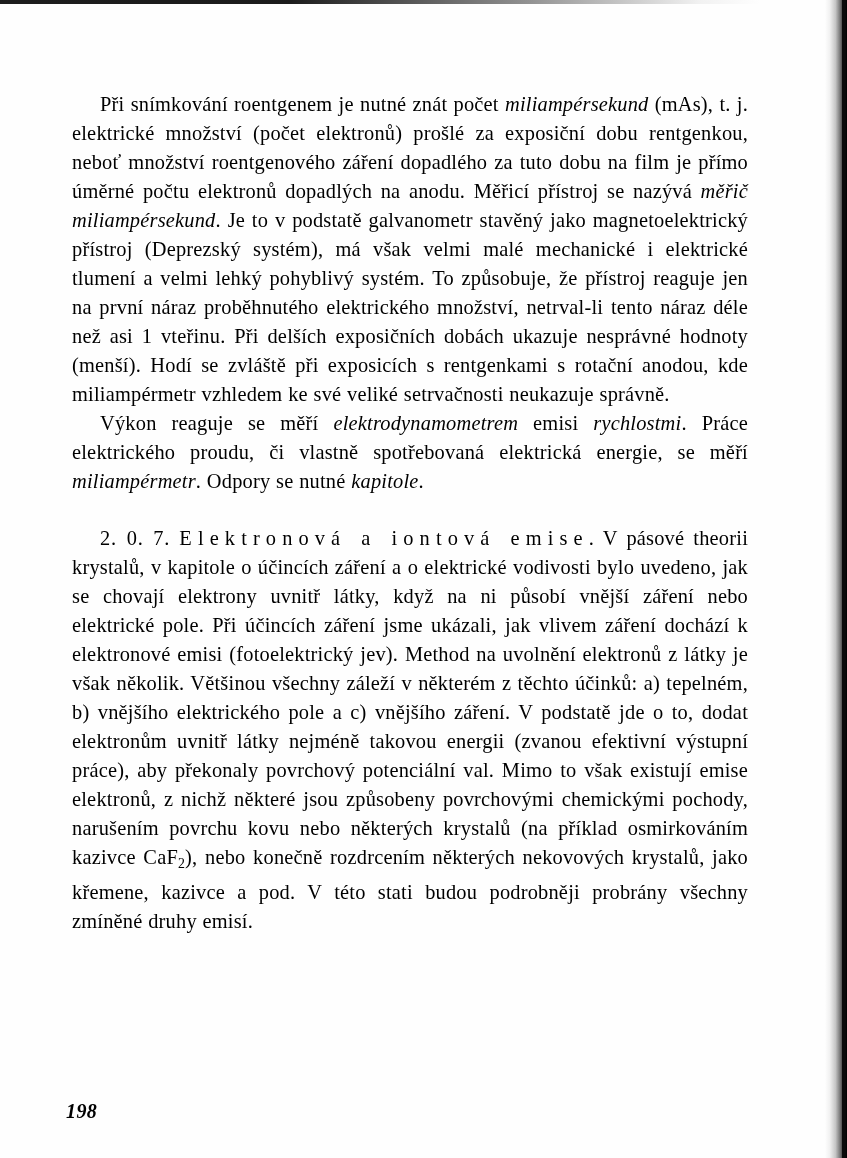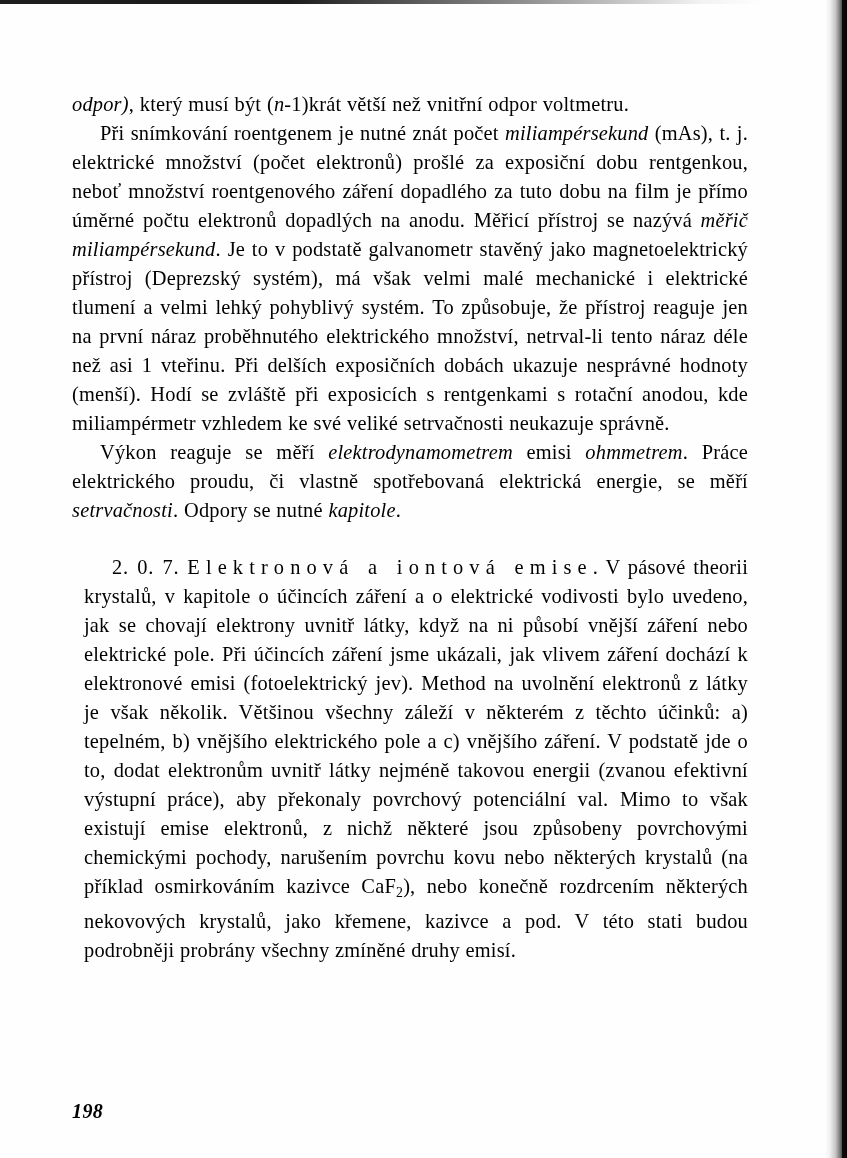--- a/index.html
+++ b/index.html
@@ -73,21 +73,20 @@
     word-spacing: 0.02em;
     hyphens: none;
   }
 
   p.indent {
     text-indent: 28px;
   }
 
   p.section-gap {
     margin-top: 28px;
-    margin-left: 12px;
   }
 
   .it {
     font-style: italic;
   }
 
   
   .spaced {
     letter-spacing: 0.30em;
   }
@@ -95,44 +94,43 @@
     letter-spacing: 0.04em;
   }
 
   sub {
     font-size: 0.68em;
     vertical-align: -0.28em;
   }
 
   .page-number {
     position: absolute;
-    left: 72px;
+    left: 66px;
     top: 1100px;
     font-size: 20px;
     font-weight: bold;
     font-style: italic;
     letter-spacing: 0.02em;
   }
 </style>
 </head>
 <body>
 
 <div class="page">
 
   <div class="scan-edge-top"></div>
   <div class="scan-edge-right"></div>
   <div class="scan-edge-right-line"></div>
 
   <div class="text-column">
 
-    <p class="body-par"><span class="it">odpor)</span><span>, který musí být (</span><span class="it">n</span><span>-1)krát větší než vnitřní odpor voltmetru.</span></p>
 
     <p class="body-par indent"><span>Při snímkování roentgenem je nutné znát počet </span><span class="it">miliampérsekund</span><span> (mAs), t. j. elektrické množství (počet elektronů) prošlé za exposiční dobu rentgenkou, neboť množství roentgenového záření dopadlého za tuto dobu na film je přímo úměrné počtu elektronů dopadlých na anodu. Měřicí přístroj se nazývá </span><span class="it">měřič miliampérsekund</span><span>. Je to v podstatě galvanometr stavěný jako magnetoelektrický přístroj (Deprezský systém), má však velmi malé mechanické i elektrické tlumení a velmi lehký pohyblivý systém. To způsobuje, že přístroj reaguje jen na první náraz proběhnutého elektrického množství, netrval-li tento náraz déle než asi 1 vteřinu. Při delších exposičních dobách ukazuje nesprávné hodnoty (menší). Hodí se zvláště při exposicích s rentgenkami s rotační anodou, kde miliampérmetr vzhledem ke své veliké setrvačnosti neukazuje správně.</span></p>
 
-    <p class="body-par indent"><span>Výkon reaguje se měří </span><span class="it">elektrodynamometrem</span><span> emisi </span><span class="it">ohmmetrem</span><span>. Práce elektrického proudu, či vlastně spotřebovaná elektrická energie, se měří </span><span class="it">setrvačnosti</span><span>. Odpory se nutné </span><span class="it">kapitole</span><span>.</span></p>
+    <p class="body-par indent"><span>Výkon reaguje se měří </span><span class="it">elektrodynamometrem</span><span> emisi </span><span class="it">rychlostmi</span><span>. Práce elektrického proudu, či vlastně spotřebovaná elektrická energie, se měří </span><span class="it">miliampérmetr</span><span>. Odpory se nutné </span><span class="it">kapitole</span><span>.</span></p>
 
     <p class="body-par indent section-gap"><span class="spaced-num">2. 0. 7.</span> <span class="spaced">Elektronová a iontová emise</span><span>.</span><span> V pásové theorii krystalů, v kapitole o účincích záření a o elektrické vodivosti bylo uvedeno, jak se chovají elektrony uvnitř látky, když na ni působí vnější záření nebo elektrické pole. Při účincích záření jsme ukázali, jak vlivem záření dochází k elektronové emisi (fotoelektrický jev). Method na uvolnění elektronů z látky je však několik. Většinou všechny záleží v některém z těchto účinků: a) tepelném, b) vnějšího elektrického pole a c) vnějšího záření. V podstatě jde o to, dodat elektronům uvnitř látky nejméně takovou energii (zvanou efektivní výstupní práce), aby překonaly povrchový potenciální val. Mimo to však existují emise elektronů, z nichž některé jsou způsobeny povrchovými chemickými pochody, narušením povrchu kovu nebo některých krystalů (na příklad osmirkováním kazivce CaF</span><sub>2</sub><span>), nebo konečně rozdrcením některých nekovových krystalů, jako křemene, kazivce a pod. V této stati budou podrobněji probrány všechny zmíněné druhy emisí.</span></p>
 
 
   </div>
 
   <div class="page-number">198</div>
 
 </div>
 

